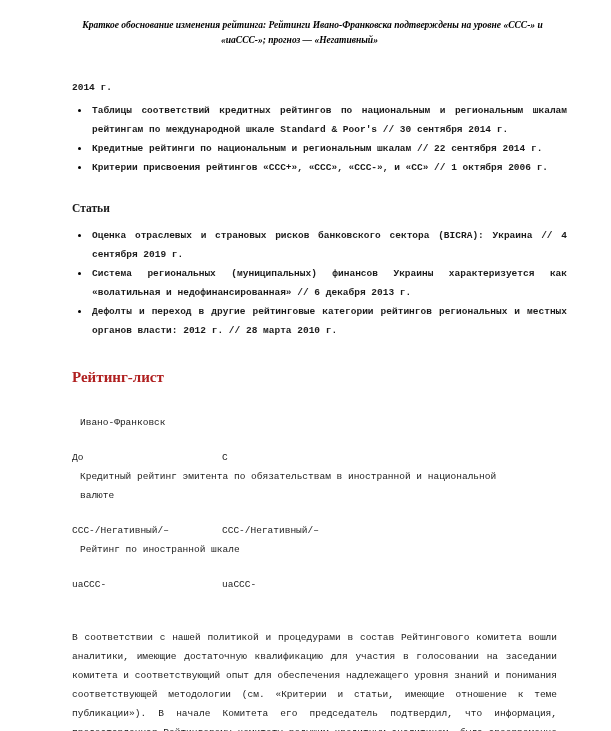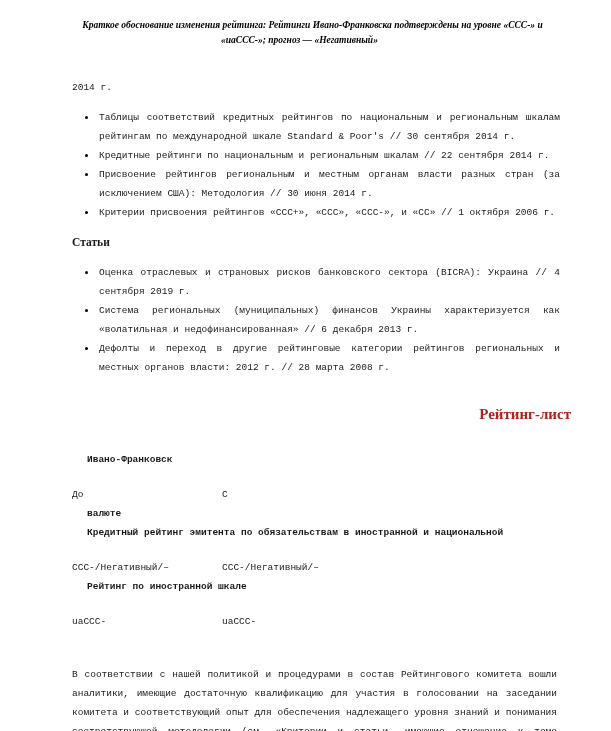--- a/index.html
+++ b/index.html
@@ -39,25 +39,27 @@
   .body-area {
     margin-top: 30px;
     font-family: "Liberation Mono", monospace;
     font-size: 9.5px;
     line-height: 19px;
     color: #1a1a1a;
   }
   .plain-line {
     margin: 0 0 0 12px;
     white-space: pre-wrap;
+    font-weight: bold;
   }
   ul.bullets {
     list-style: none;
-    margin: 11px;
+    margin: 4px;
     padding: 0;
+    font-weight: bold;
   }
   ul.bullets li {
     position: relative;
     margin: 0 0 0 12px;
     padding-left: 16px;
     text-align: justify;
     text-justify: inter-word;
   }
   ul.bullets li::before {
     content: "";
@@ -67,37 +69,35 @@
     width: 3px;
     height: 3px;
     border-radius: 50%;
     background: #000;
   }
   .section-title {
     font-family: "Liberation Serif", serif;
     font-weight: bold;
     font-size: 11.5px;
     color: #1a1a1a;
-    margin: 4px 0 8px 12px;
+    margin: 22px 0 8px 12px;
   }
   .rating-list-title {
     font-family: "Liberation Serif", serif;
     font-weight: bold;
     font-size: 15px;
     color: #b02020;
     margin: 28px 0 0 12px;
-    text-align: right;
   }
   .rl-body {
     margin-top: 26px;
   }
   .rl-line {
-    margin: 0 0 0 27px;
+    margin: 0 0 0 20px;
     white-space: pre;
-    font-weight: bold;
   }
   .rl-row {
     margin: 16px 0 0 12px;
     display: flex;
   }
   .rl-row .c1 {
     width: 150px;
     flex: 0 0 150px;
   }
   .rl-row .c2 {
@@ -121,42 +121,41 @@
     <span class="line2">«uaCCC-»; прогноз — «Негативный»</span>
   </div>
 
   <div class="body-area">
 
     <div class="plain-line">2014 г.</div>
 
     <ul class="bullets">
       <li>Таблицы соответствий кредитных рейтингов по национальным и региональным шкалам рейтингам по международной шкале Standard &amp; Poor's // 30 сентября 2014 г.</li>
       <li>Кредитные рейтинги по национальным и региональным шкалам // 22 сентября 2014 г.</li>
-      <li>Присвоение рейтингов региональным и местным органам власти разных стран (за исключением США): Методология // 30 июня 2014 г.</li>
       <li>Критерии присвоения рейтингов «CCC+», «CCC», «CCC-», и «CC» // 1 октября 2006 г.</li>
     </ul>
 
     <div class="section-title">Статьи</div>
 
     <ul class="bullets">
       <li>Оценка отраслевых и страновых рисков банковского сектора (BICRA): Украина // 4 сентября 2019 г.</li>
       <li>Система региональных (муниципальных) финансов Украины характеризуется как «волатильная и недофинансированная» // 6 декабря 2013 г.</li>
-      <li>Дефолты и переход в другие рейтинговые категории рейтингов региональных и местных органов власти: 2012 г. // 28 марта 2008 г.</li>
+      <li>Дефолты и переход в другие рейтинговые категории рейтингов региональных и местных органов власти: 2012 г. // 28 марта 2010 г.</li>
     </ul>
 
     <div class="rating-list-title">Рейтинг-лист</div>
 
     <div class="rl-body">
       <div class="rl-line">Ивано-Франковск</div>
       <div class="rl-row">
         <span class="c1">До</span>
         <span class="c2">C</span>
       </div>
+      <div class="rl-line">Кредитный рейтинг эмитента по обязательствам в иностранной и национальной</div>
       <div class="rl-line">валюте</div>
-      <div class="rl-line">Кредитный рейтинг эмитента по обязательствам в иностранной и национальной</div>
       <div class="rl-row">
         <span class="c1">CCC-/Негативный/–</span>
         <span class="c2">CCC-/Негативный/–</span>
       </div>
       <div class="rl-line">Рейтинг по иностранной шкале</div>
       <div class="rl-row">
         <span class="c1">uaCCC-</span>
         <span class="c2">uaCCC-</span>
       </div>
     </div>

